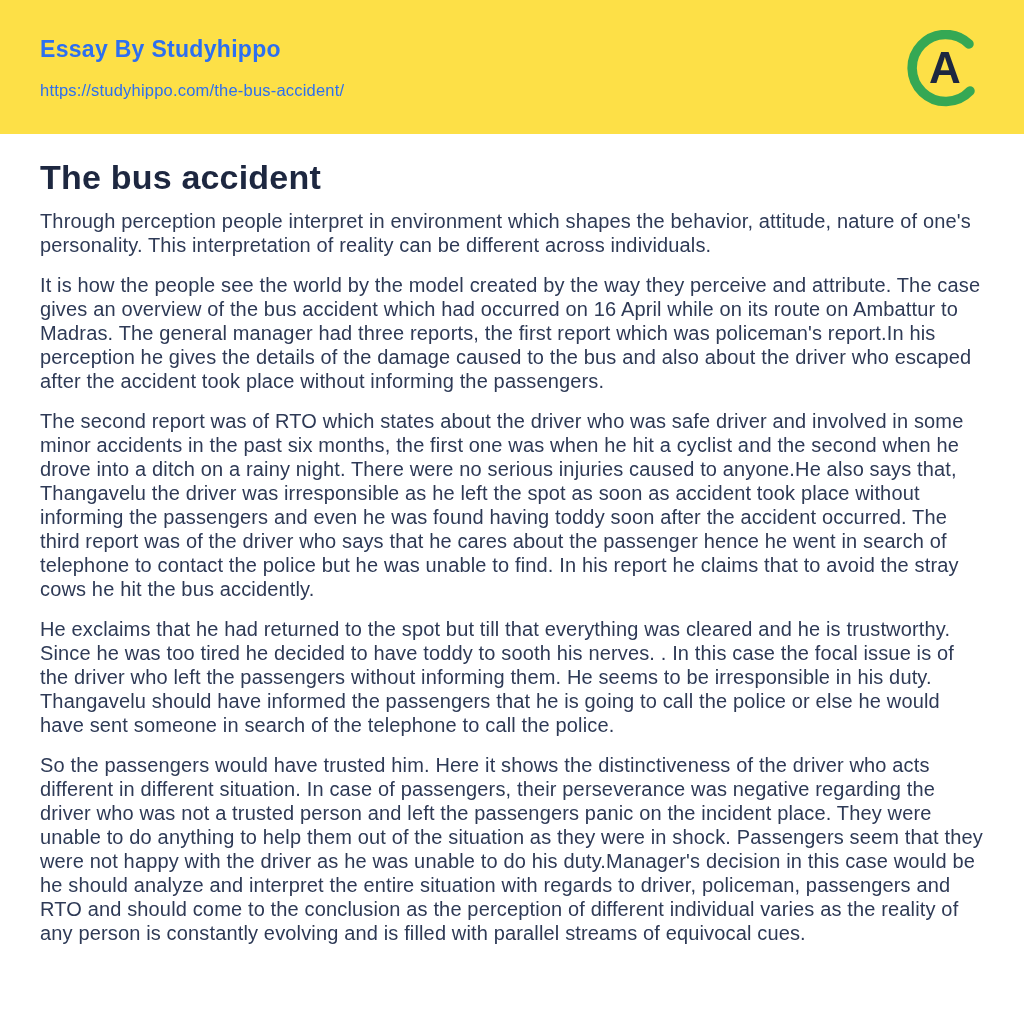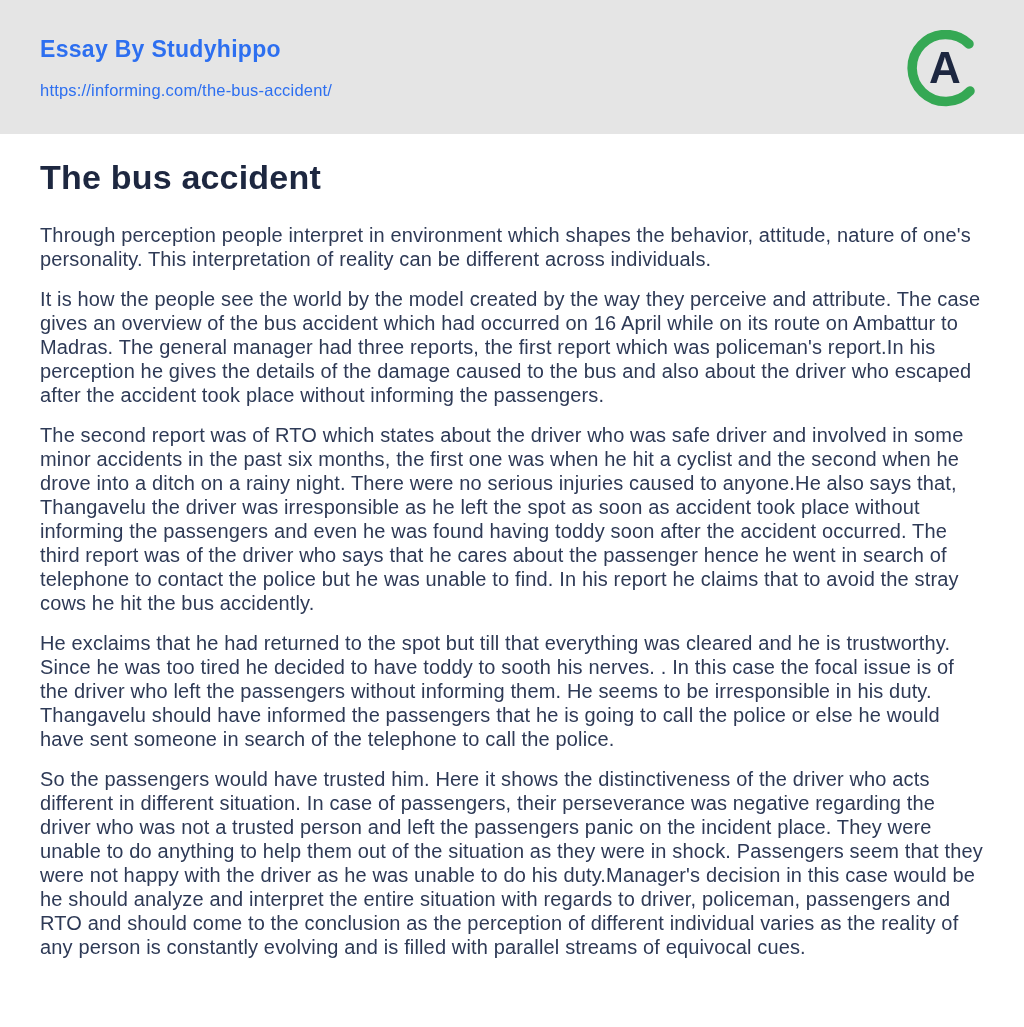--- a/index.html
+++ b/index.html
@@ -6,21 +6,21 @@
   html, body {
     width: 1024px;
     background: #ffffff;
     font-family: "Liberation Sans", "DejaVu Sans", sans-serif;
   }
   body {
     height: 1027px;
     overflow: hidden;
   }
   .page-header {
-    background: #e5e5e5;
+    background: #fde047;
     width: 100%;
     padding: 36px 40px 34px 40px;
     position: relative;
   }
   .site-title {
     color: #2d6ff0;
     font-size: 23px;
     font-weight: 700;
     letter-spacing: 0.3px;
     margin-bottom: 18px;
@@ -40,37 +40,37 @@
     height: 78px;
   }
   .content {
     padding: 24px 40px 0 40px;
   }
   .article-title {
     color: #1d2740;
     font-size: 34px;
     font-weight: 700;
     letter-spacing: 0.2px;
-    margin-bottom: 26px;
+    margin-bottom: 12px;
   }
   .article-body p {
     color: #2e3a56;
     font-size: 20px;
     line-height: 24px;
     letter-spacing: 0.15px;
     margin-bottom: 16px;
     max-width: 944px;
   }
 </style>
 </head>
 <body>
 
 <header class="page-header">
   <div class="site-title">Essay By Studyhippo</div>
-  <a class="article-url" href="#">https://informing.com/the-bus-accident/</a>
+  <a class="article-url" href="#">https://studyhippo.com/the-bus-accident/</a>
 
   <div class="logo-wrap">
     <svg width="78" height="78" viewBox="0 0 78 78">
 
       <path d="M 62 14 A 33.5 33.5 0 1 0 63 61" fill="none" stroke="#35a854" stroke-width="9.5" stroke-linecap="round"></path>
       <text x="38" y="53" text-anchor="middle" font-family="Liberation Sans, DejaVu Sans, sans-serif" font-size="44" font-weight="700" fill="#1d2740">A</text>
     </svg>
   </div>
 </header>
 

